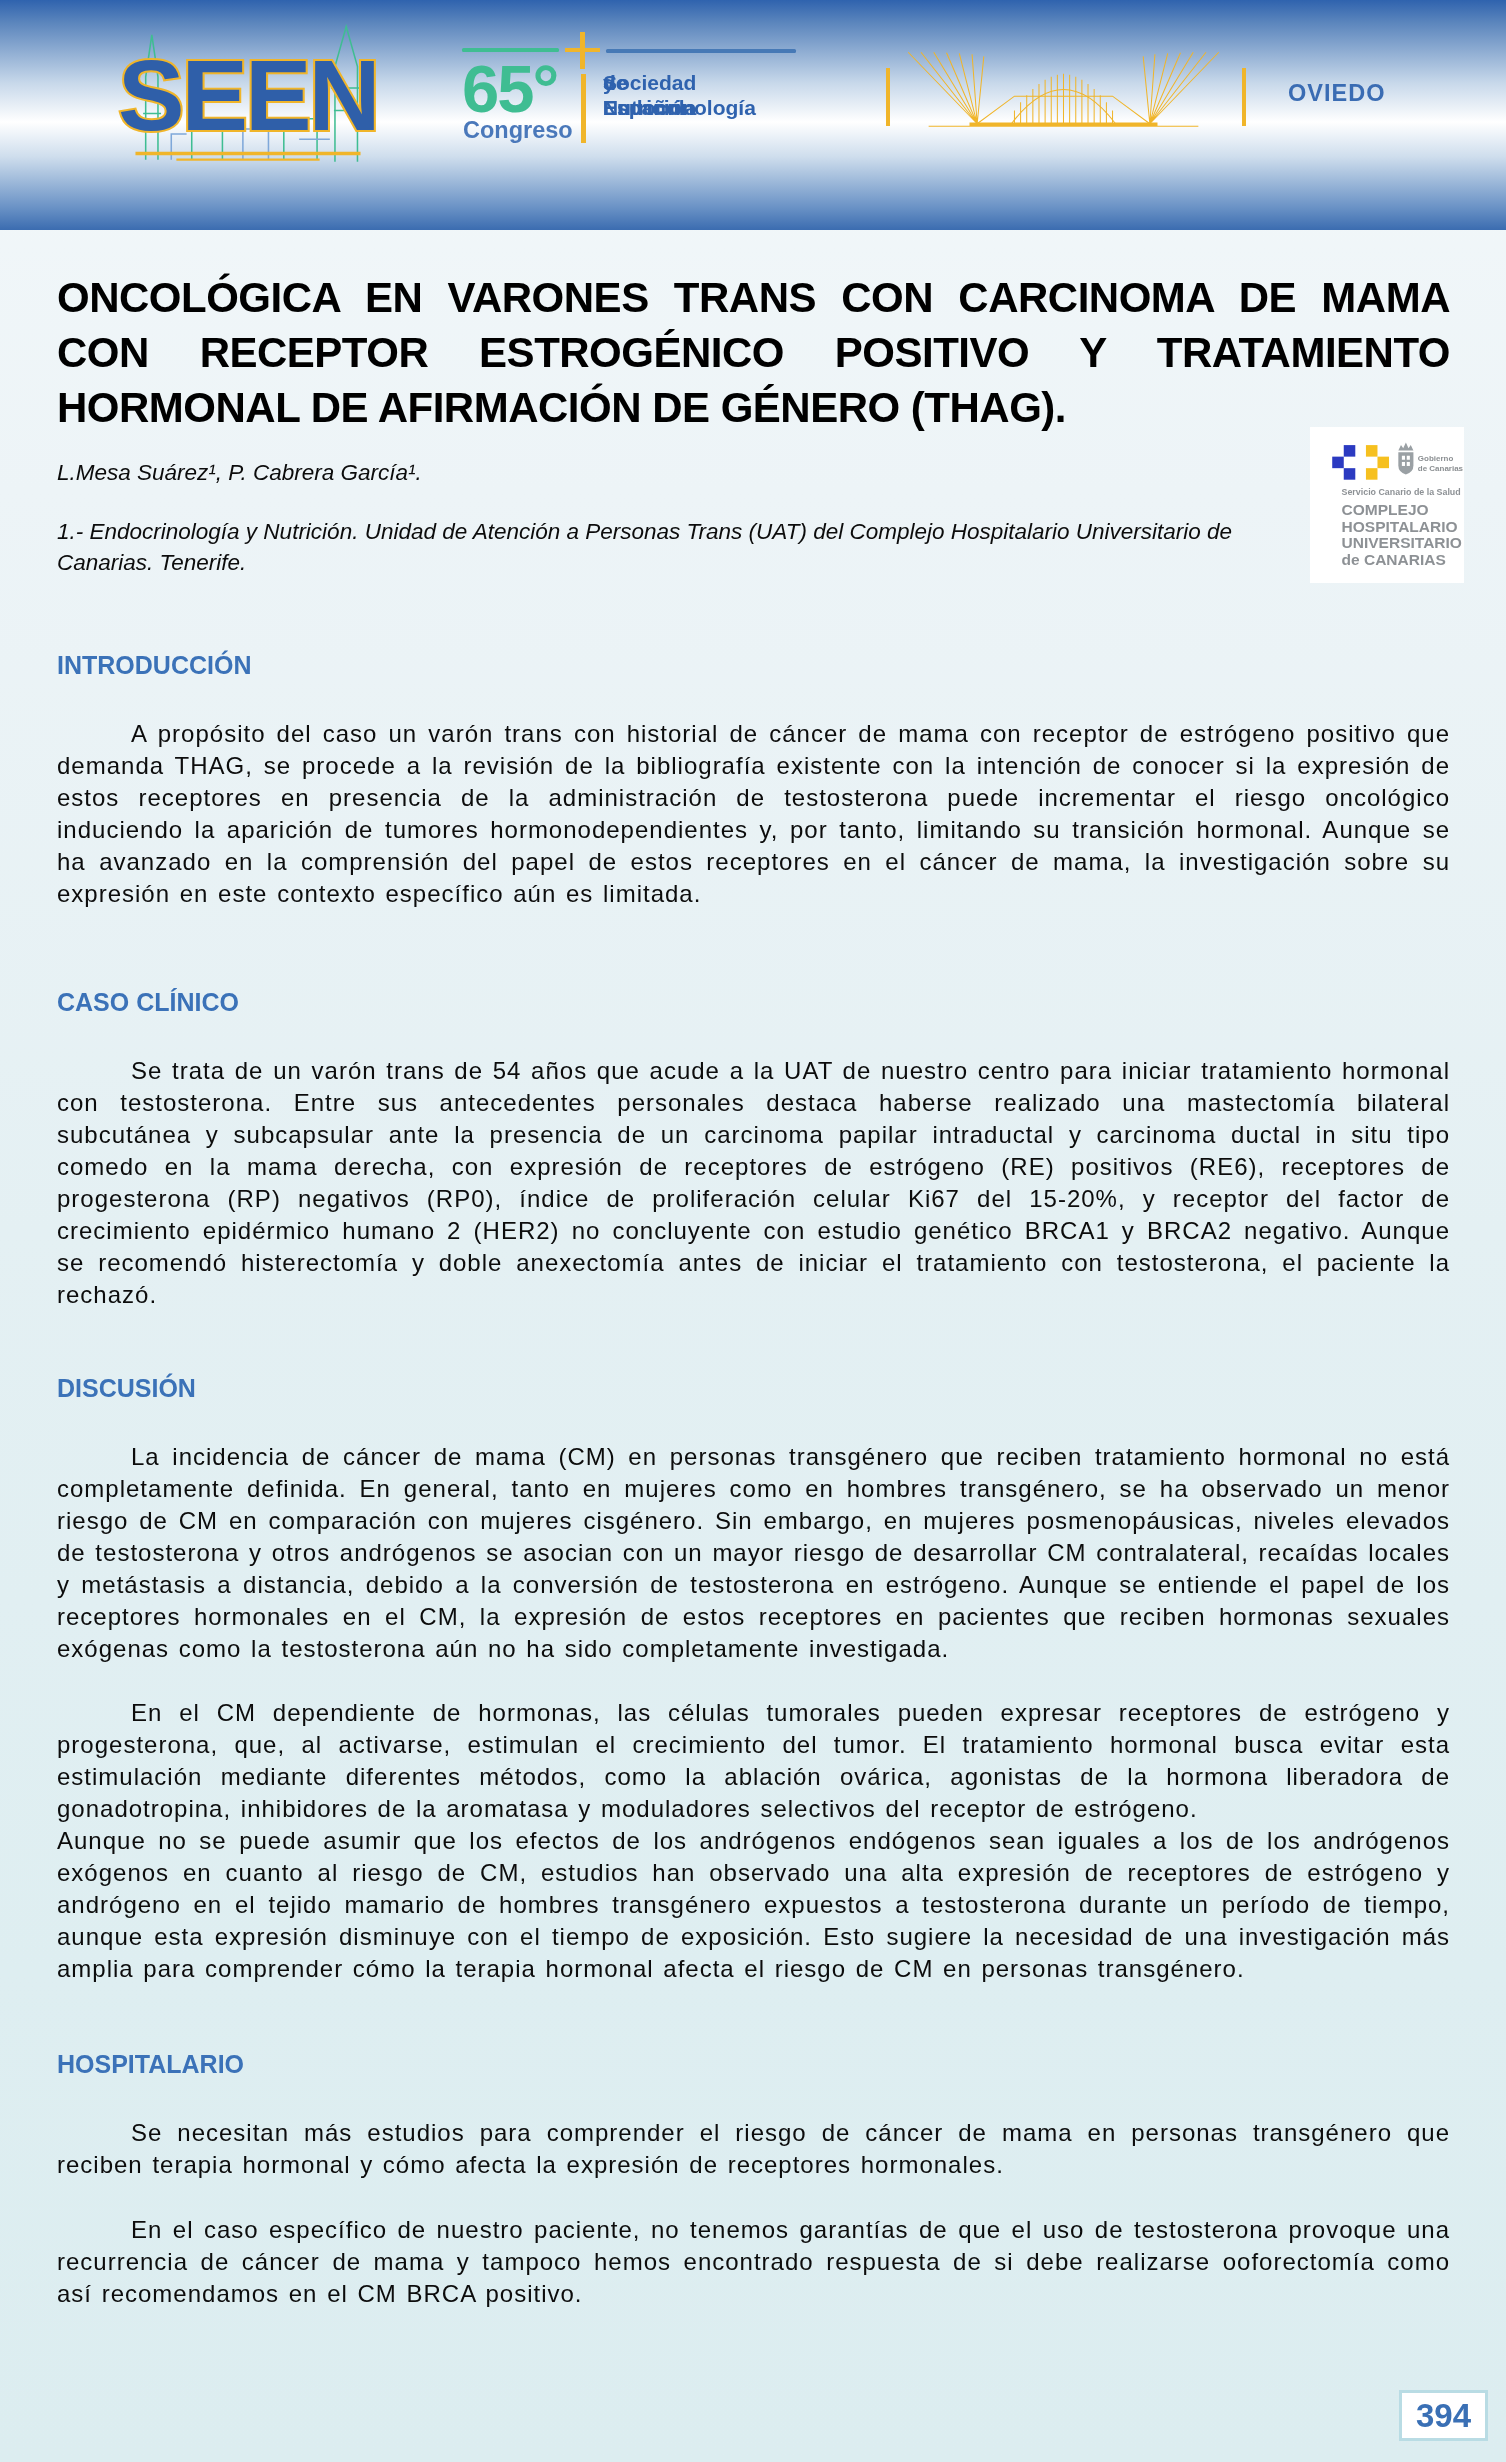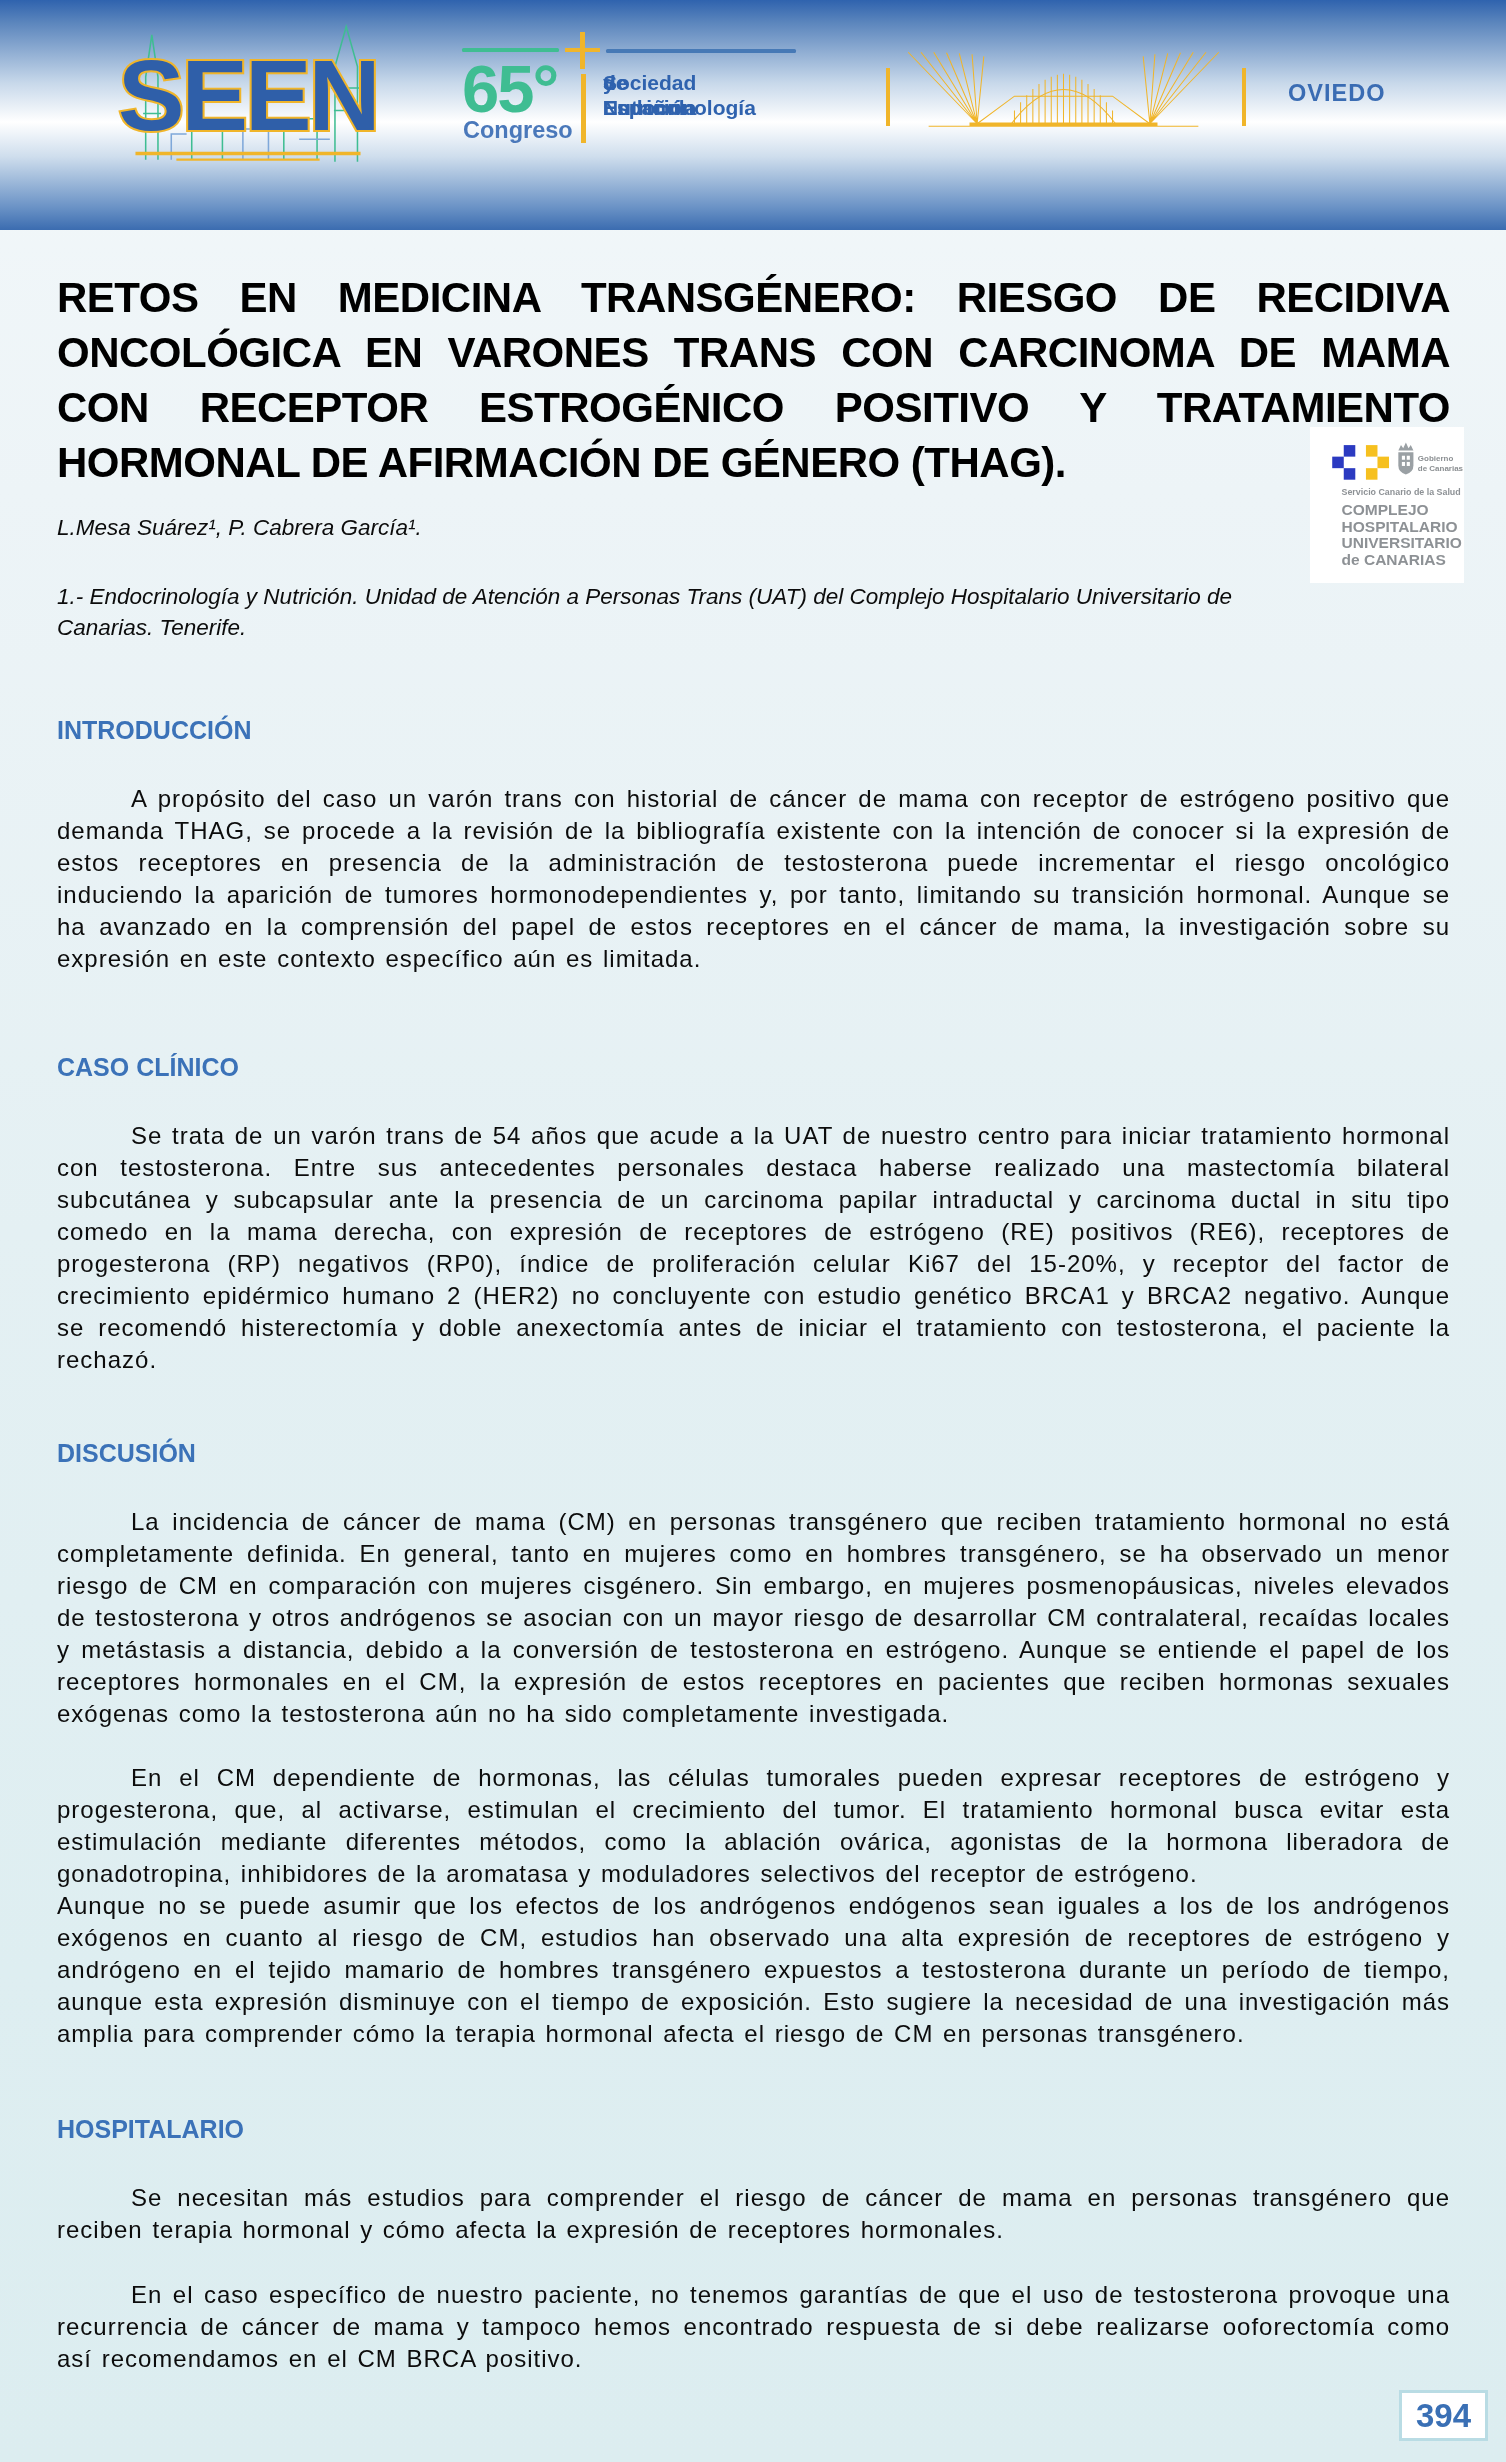--- a/index.html
+++ b/index.html
@@ -28,21 +28,21 @@
   .vbar{width:4.1px;height:58px;top:68px;background:#f0b52a;}
   .vbar.b1{left:886px;} .vbar.b2{left:1242px;}
   .building-svg{left:898px;top:46px;width:331px;height:83px;}
   .oviedo{left:1288px;top:82px;font-size:23.5px;font-weight:800;color:#3a6cb3;letter-spacing:1px;line-height:1;}
   
   .main{position:relative;padding:0 57px;}
   .title{margin-top:40px;font-size:42px;font-weight:bold;line-height:55px;letter-spacing:-0.5px;color:#000;}
   .title .tl{text-align:justify;}
   .title .tl.just{text-align-last:justify;}
   .authors{margin-top:24.5px;font-size:22.5px;font-style:italic;line-height:26.6px;}
-  .affil{margin-top:40px;font-size:22.5px;font-style:italic;line-height:31px;max-width:1242px;}
+  .affil{margin-top:30px;font-size:22.5px;font-style:italic;line-height:31px;max-width:1242px;}
   .sec-h{font-size:25px;font-weight:bold;color:#3b72b8;text-align:left;line-height:36px;}
   .h-intro{margin-top:69px;}
   .h-caso{margin-top:74px;}
   .h-disc{margin-top:59px;}
   .h-conc{margin-top:61px;}
   .para{
     margin:35px 0 0 0;font-size:24px;line-height:32px;text-align:justify;
     letter-spacing:1px;word-spacing:2px;text-indent:74px;
   }
   .para.follow{margin-top:32px;}
@@ -134,21 +134,20 @@
       <text x="26" y="175" font-size="35" font-weight="bold" fill="#8d9195">COMPLEJO</text>
       <text x="26" y="213" font-size="35" font-weight="bold" fill="#8d9195">HOSPITALARIO</text>
       <text x="26" y="251" font-size="35" font-weight="bold" fill="#8d9195">UNIVERSITARIO</text>
       <text x="26" y="289" font-size="35" font-weight="bold" fill="#8d9195">de CANARIAS</text>
     </svg>
   </div>
 
   <div class="main">
 
     <div class="title">
-      <div class="tl just">RETOS EN MEDICINA TRANSGÉNERO: RIESGO DE RECIDIVA</div>
       <div class="tl just">ONCOLÓGICA EN VARONES TRANS CON CARCINOMA DE MAMA</div>
       <div class="tl just">CON RECEPTOR ESTROGÉNICO POSITIVO Y TRATAMIENTO</div>
       <div class="tl">HORMONAL DE AFIRMACIÓN DE GÉNERO (THAG).</div>
     </div>
 
     <div class="authors">L.Mesa Suárez¹, P. Cabrera García¹.</div>
     <div class="affil">1.- Endocrinología y Nutrición. Unidad de Atención a Personas Trans (UAT) del Complejo Hospitalario Universitario de Canarias. Tenerife.</div>
 
     <h2 class="sec-h h-intro" style="margin:69px 0 0 0;">INTRODUCCIÓN</h2>
     <p class="para">A propósito del caso un varón trans con historial de cáncer de mama con receptor de estrógeno positivo que demanda THAG, se procede a la revisión de la bibliografía existente con la intención de conocer si la expresión de estos receptores en presencia de la administración de testosterona puede incrementar el riesgo oncológico induciendo la aparición de tumores hormonodependientes y, por tanto, limitando su transición hormonal. Aunque se ha avanzado en la comprensión del papel de estos receptores en el cáncer de mama, la investigación sobre su expresión en este contexto específico aún es limitada.</p>

